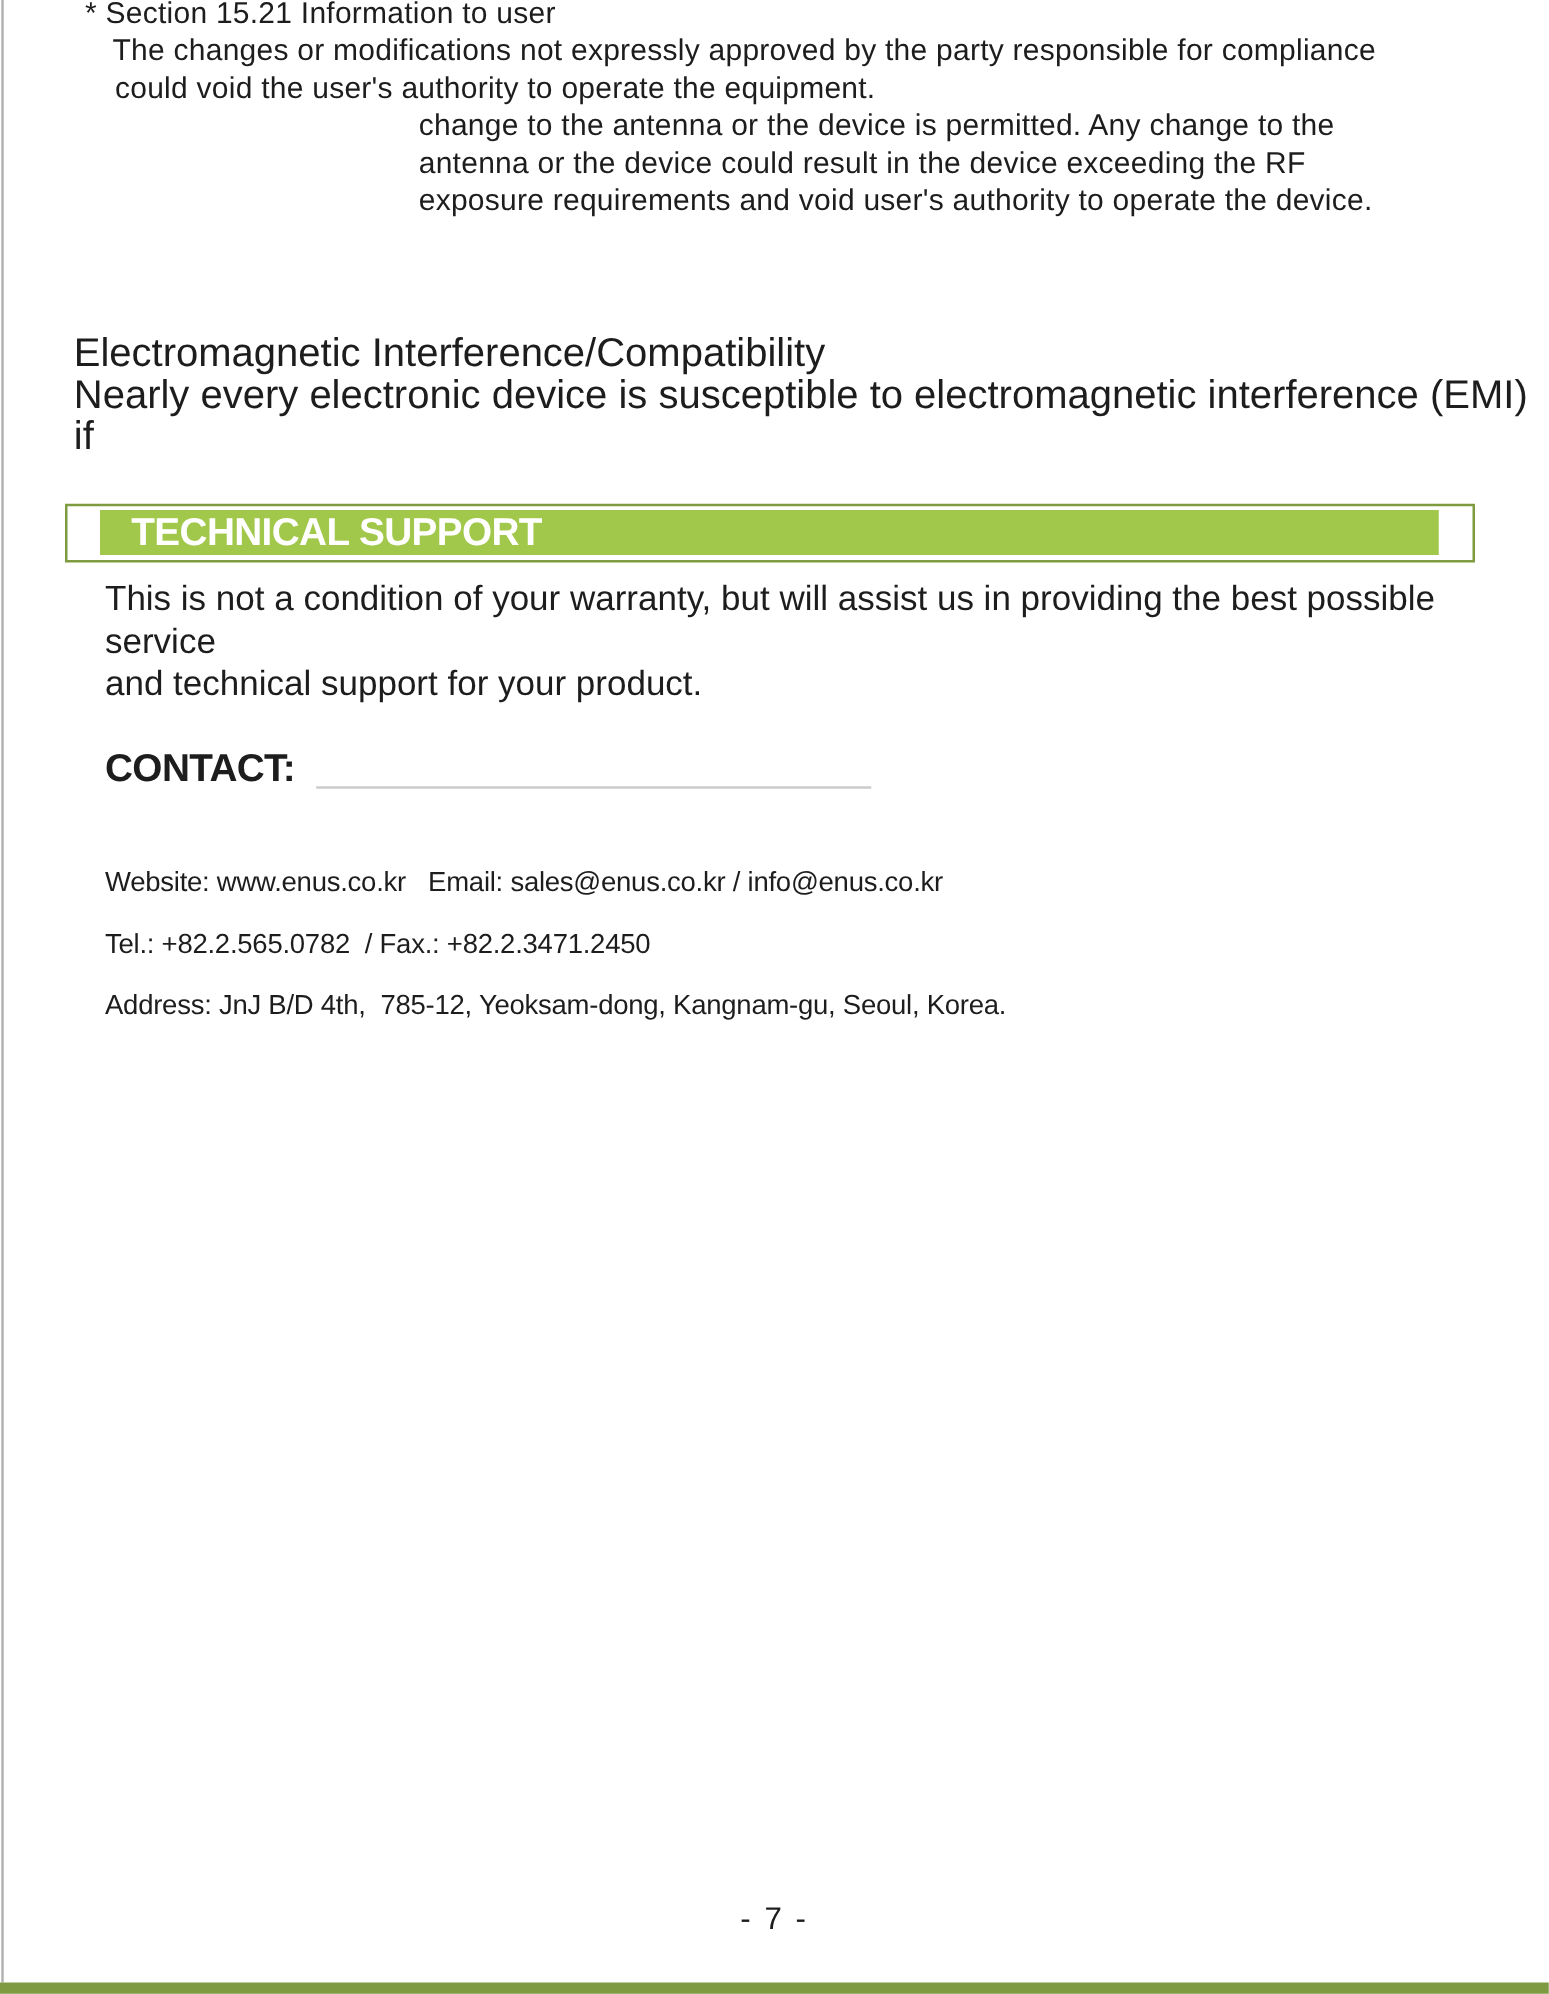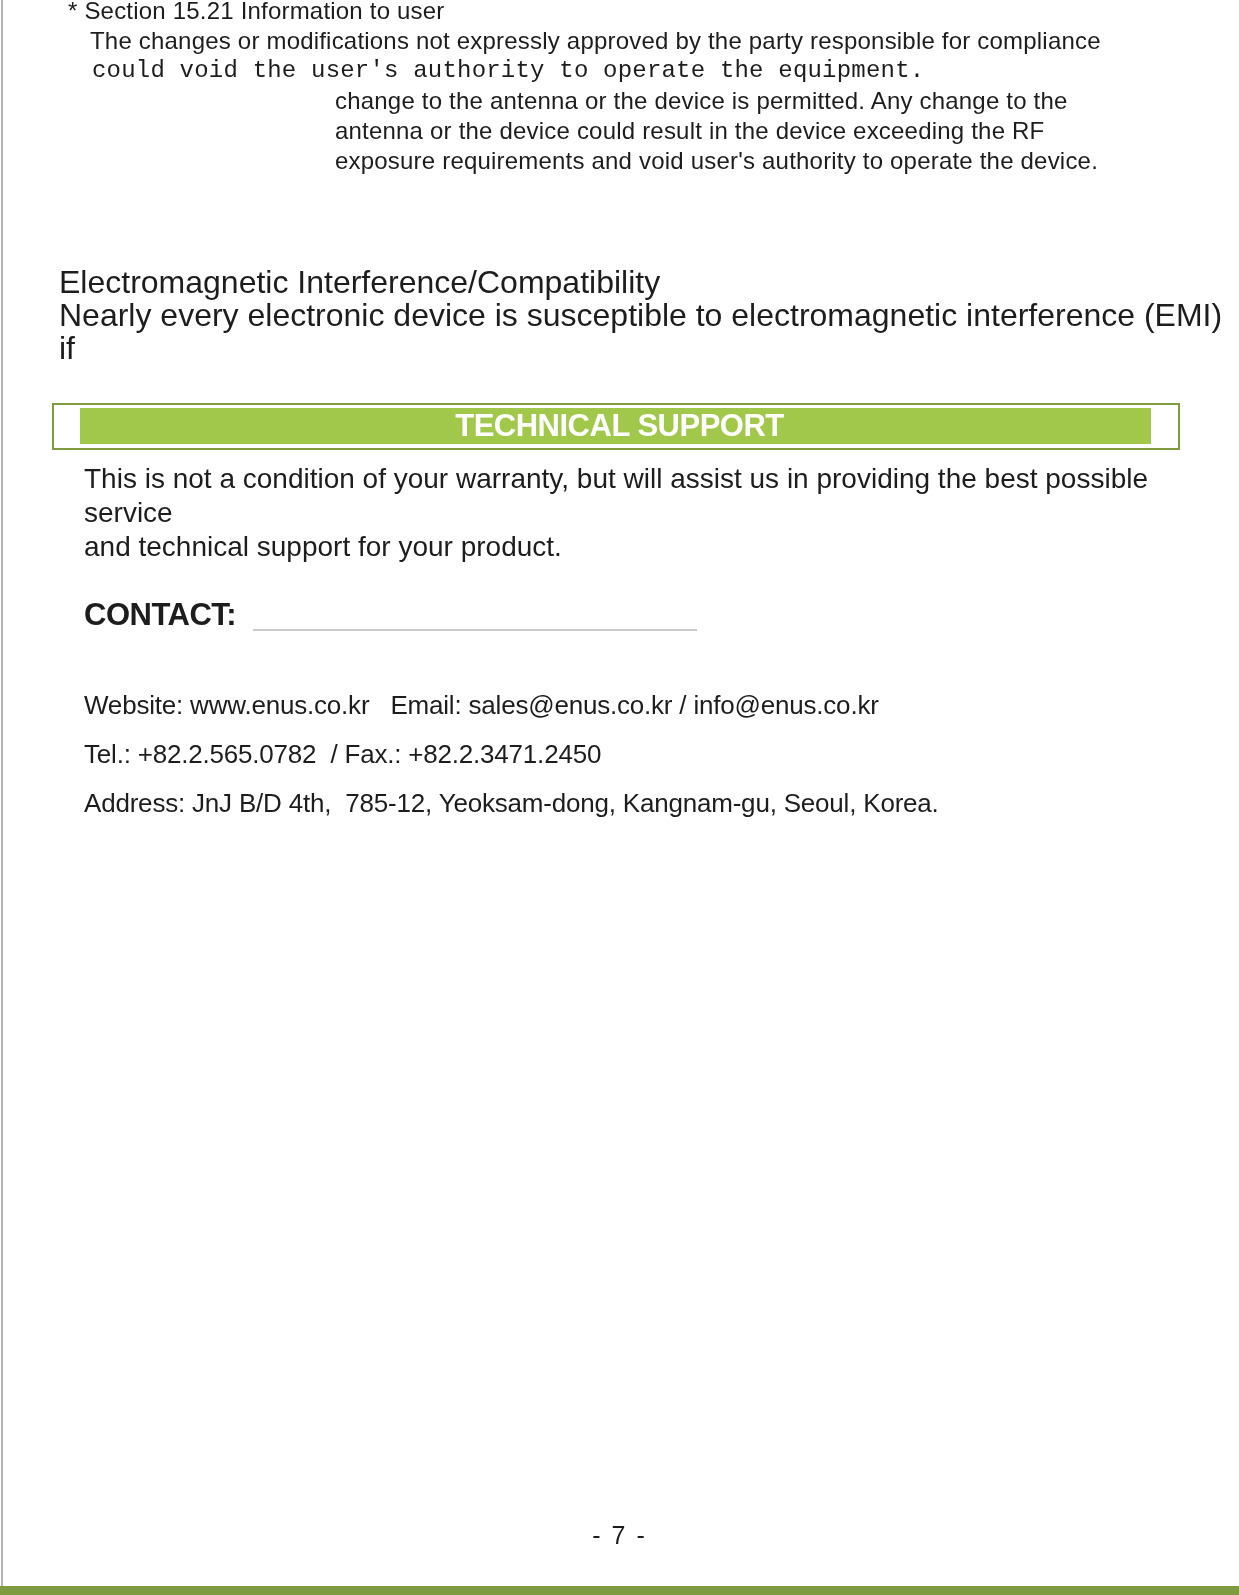--- a/index.html
+++ b/index.html
@@ -23,36 +23,36 @@
   .left-rule{
     position:absolute;left:1px;top:0;width:2px;height:1586px;
     background:var(--left-rule);
   }
 
   .fcc{
     position:absolute;top:-4px;left:68px;
     font-size:24px;line-height:30px;letter-spacing:0.2px;
   }
   .fcc .ind1{margin-left:22px;}
-  .fcc .ind1b{margin-left:24px;font-family:Liberation Mono, monospace;}
+  .fcc .ind1b{margin-left:24px;}
   .fcc .ind2{margin-left:267px;}
 
   .emi{
     position:absolute;top:266px;left:59px;
     font-size:32px;line-height:33px;
   }
 
   .banner-outer{
     position:absolute;top:403px;left:52px;width:1128px;height:47px;
     border:2px solid var(--banner-border);
   }
   .banner-fill{
     position:absolute;left:26px;right:27px;top:3px;bottom:4px;
     background:var(--banner-fill);
-    display:flex;align-items:center;padding-left:8px;justify-content:center;
+    display:flex;align-items:center;padding-left:25px;
   }
   .banner-title{
     color:var(--banner-text);font-size:31px;font-weight:bold;
     letter-spacing:-0.5px;
   }
 
   .warranty{
     position:absolute;top:462px;left:84px;
     font-size:28px;line-height:34px;
   }
@@ -61,21 +61,21 @@
     position:absolute;top:597px;left:84px;
     font-size:31px;line-height:36px;font-weight:bold;letter-spacing:-0.5px;
   }
   .contact-underline{
     position:absolute;top:629px;left:253px;width:444px;height:2px;
     background:var(--underline);
   }
 
   .contact-info{
     position:absolute;top:681px;left:84px;
-    font-size:26px;line-height:49px;letter-spacing:-0.2px;
+    font-size:22px;line-height:49px;letter-spacing:-0.2px;
   }
 
   .page-number{
     position:absolute;top:1521px;left:0;width:1239px;
     text-align:center;font-size:25px;letter-spacing:2px;
   }
 
   .footer-bar{
     position:absolute;bottom:0;left:0;width:1239px;height:9px;
     background:var(--footer-bar);

